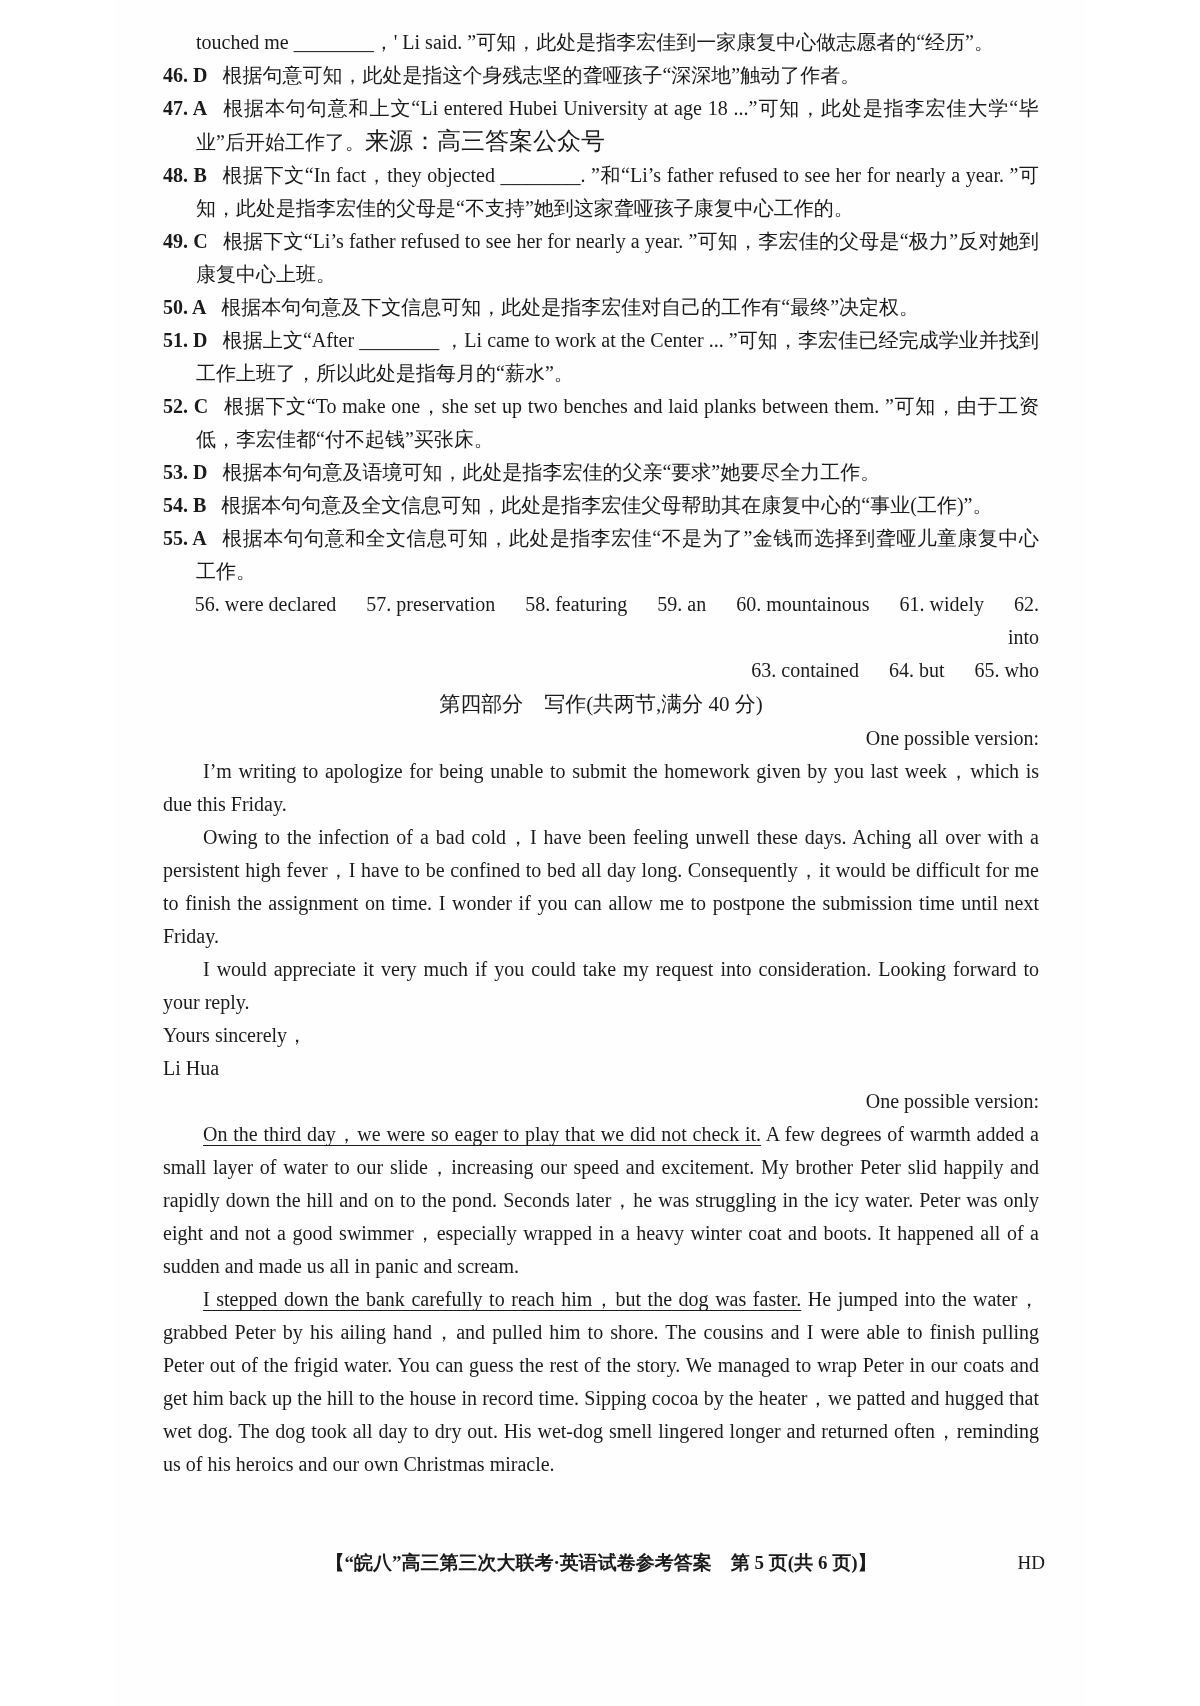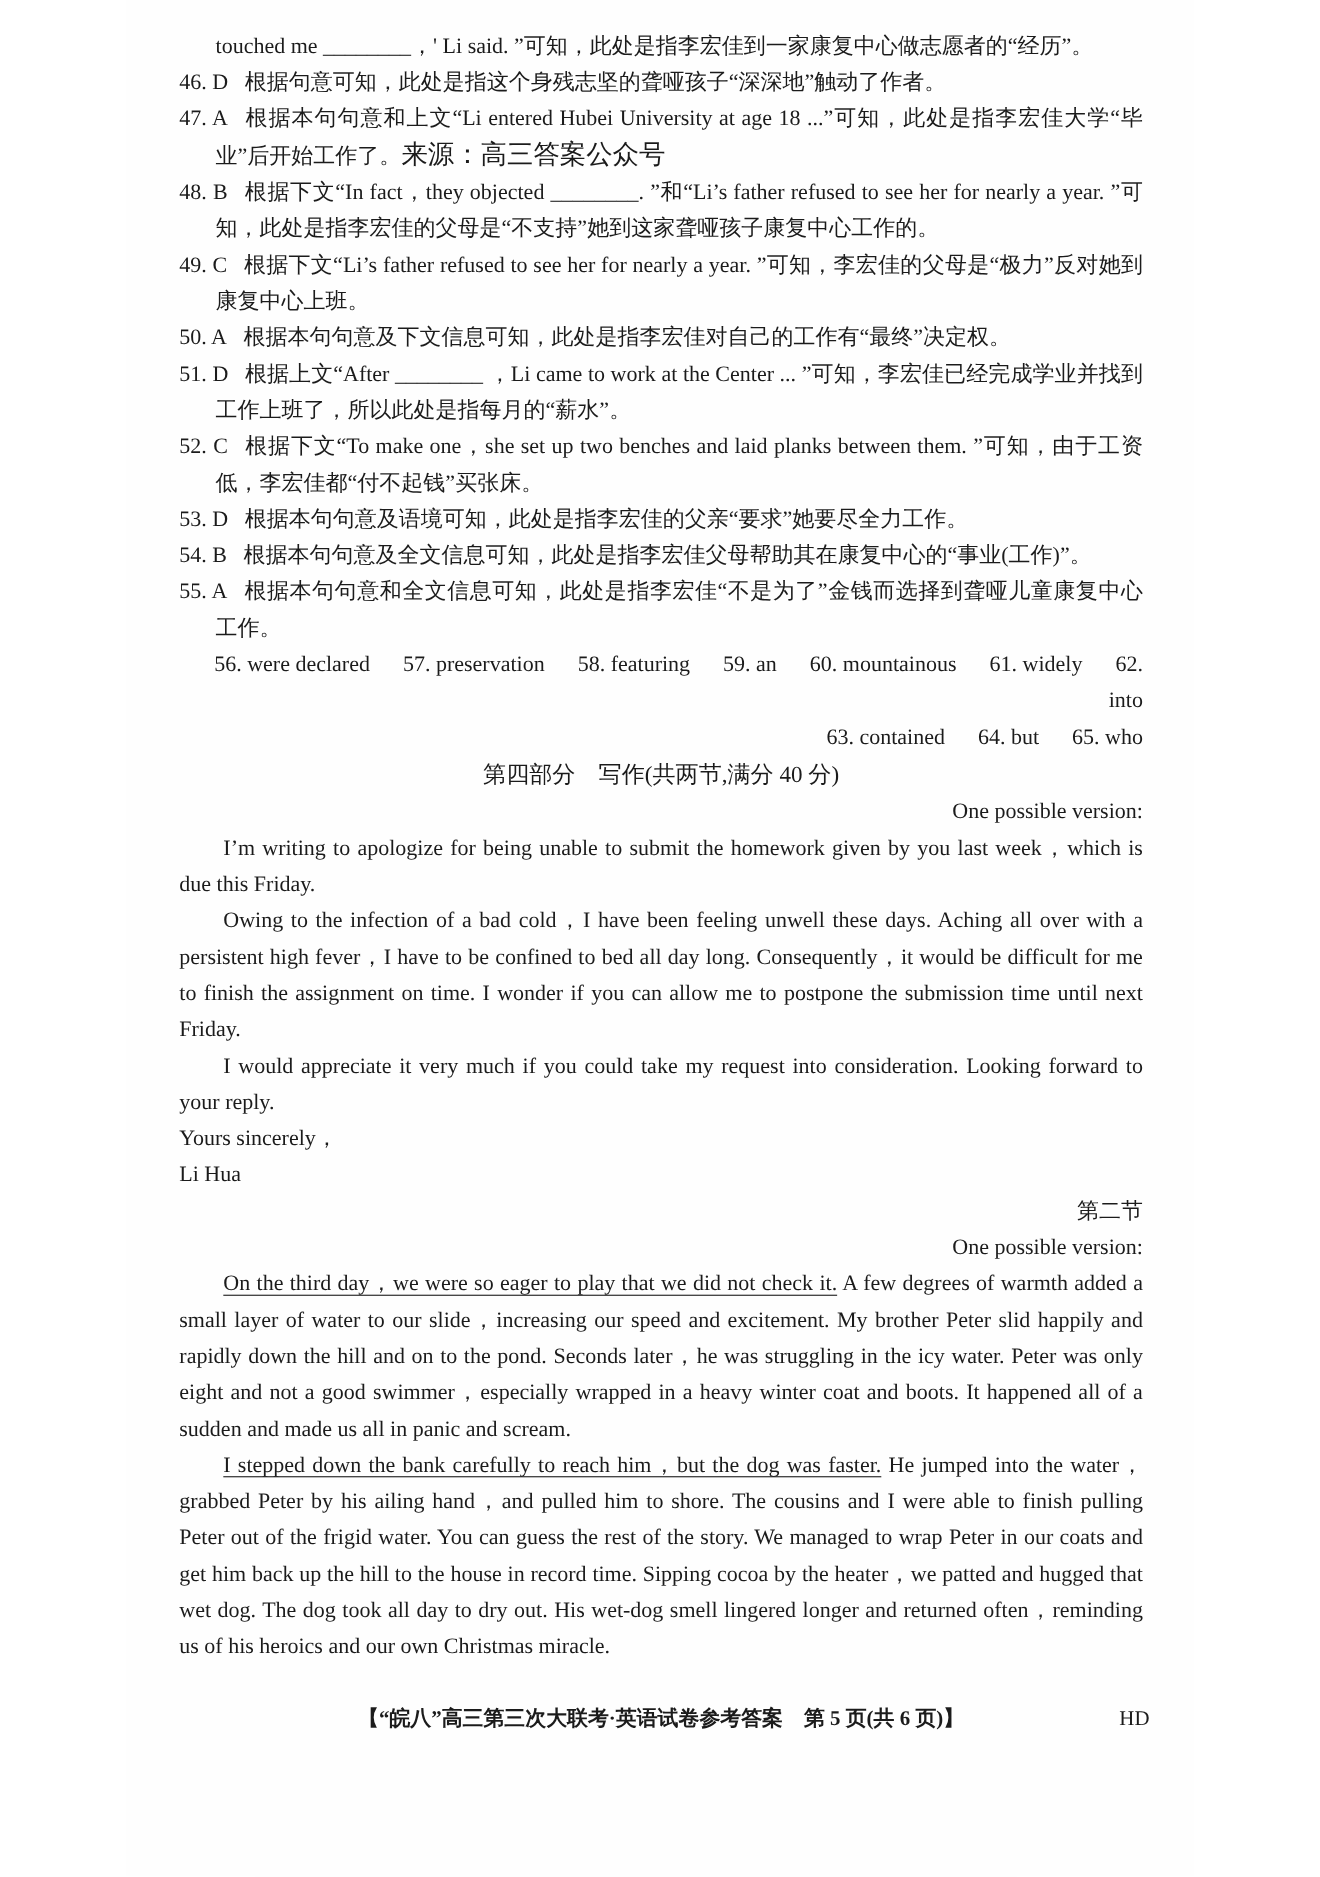--- a/index.html
+++ b/index.html
@@ -12,21 +12,21 @@
     padding: 26px 46px 0 48px;
     font-family: "Liberation Serif", "DejaVu Serif", serif;
     font-size: 20px;
     color: #1b1b1b;
     display: flex;
     flex-direction: column;
   }
   .line, .item, .para, .fill-row { line-height: 33px; margin: 0; text-align: justify; }
   .item { padding-left: 33px; text-indent: -33px; }
   .cont { padding-left: 33px; }
-  .lbl { margin-right: 15px; white-space: nowrap; }
+  .lbl { margin-right: 15px; white-space: nowrap; font-weight: bold; }
   .src { font-size: 24px; }
   .sec-heading { font-weight: normal; font-size: 21px; line-height: 35px; margin: 0; text-align: center; }
   .plain { text-align: right; }
   .para { text-indent: 40px; }
   .right-line { text-align: left; padding-right: 100px; line-height: 33px; margin: 0; }
   .u { text-decoration: underline; text-underline-offset: 4px; text-decoration-thickness: 1px; }
   .footer {
     margin-top: auto;
     margin-bottom: 130px;
     position: relative;
@@ -76,21 +76,20 @@
 
   <div class="line plain">One possible version:</div>
 
   <p class="para">I’m writing to apologize for being unable to submit the homework given by you last week，which is due this Friday.</p>
   <p class="para">Owing to the infection of a bad cold，I have been feeling unwell these days. Aching all over with a persistent high fever，I have to be confined to bed all day long. Consequently，it would be difficult for me to finish the assignment on time. I wonder if you can allow me to postpone the submission time until next Friday.</p>
   <p class="para">I would appreciate it very much if you could take my request into consideration. Looking forward to your reply.</p>
 
   <div class="right-line">Yours sincerely，</div>
   <div class="right-line">Li Hua</div>
 
-  <div class="line plain">第二节</div>
   <div class="line plain">One possible version:</div>
 
   <p class="para"><span class="u">On the third day，we were so eager to play that we did not check it.</span><span> A few degrees of warmth added a small layer of water to our slide，increasing our speed and excitement. My brother Peter slid happily and rapidly down the hill and on to the pond. Seconds later，he was struggling in the icy water. Peter was only eight and not a good swimmer，especially wrapped in a heavy winter coat and boots. It happened all of a sudden and made us all in panic and scream.</span></p>
 
   <p class="para"><span class="u">I stepped down the bank carefully to reach him，but the dog was faster.</span><span> He jumped into the water，grabbed Peter by his ailing hand，and pulled him to shore. The cousins and I were able to finish pulling Peter out of the frigid water. You can guess the rest of the story. We managed to wrap Peter in our coats and get him back up the hill to the house in record time. Sipping cocoa by the heater，we patted and hugged that wet dog. The dog took all day to dry out. His wet-dog smell lingered longer and returned often，reminding us of his heroics and our own Christmas miracle.</span></p>
 
   <div class="footer">
     <span>【“皖八”高三第三次大联考·英语试卷参考答案 第 5 页(共 6 页)】</span>
     <span class="code">HD</span>
   </div>

